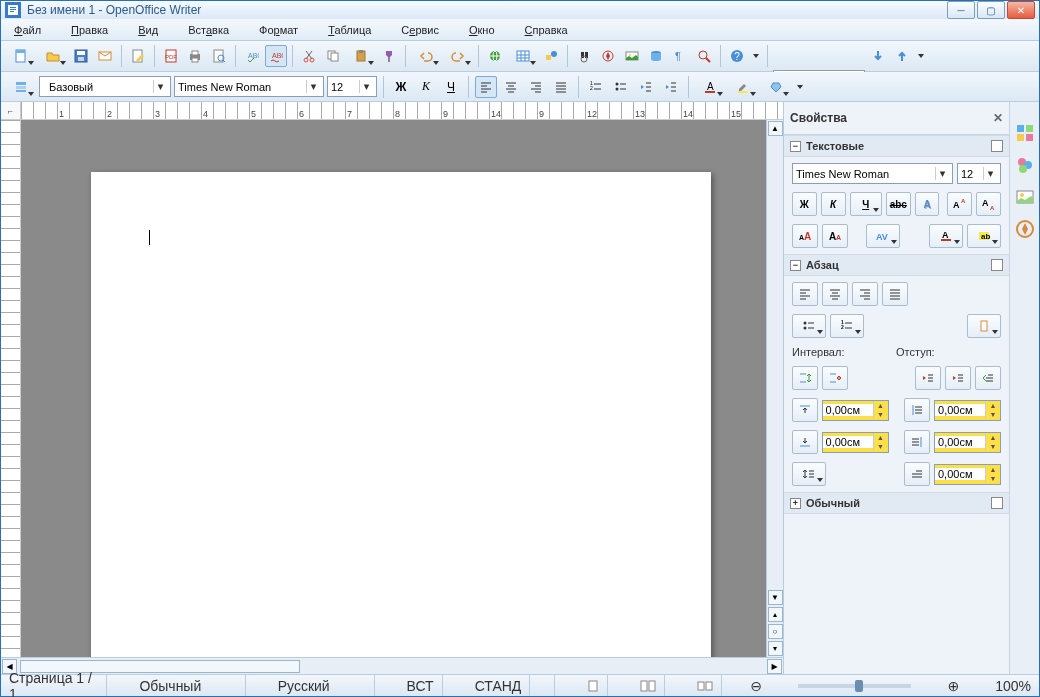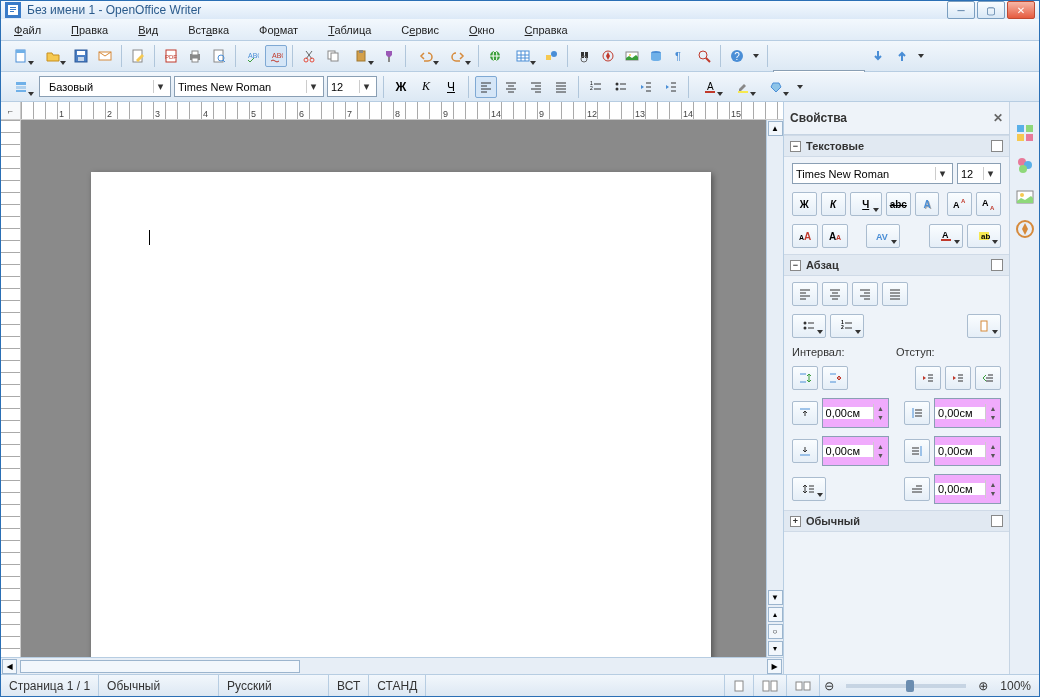--- a/index.html
+++ b/index.html
@@ -46,28 +46,28 @@
 .props-header { height: 22px; display: flex; align-items: center; padding: 16px 6px; font-weight: bold; color: #333; font-size: 12px; border-bottom: 1px solid #c6d4e3; }
 .props-header .x { margin-left: auto; color: #666; cursor: default; }
 .section-head { height: 22px; display: flex; align-items: center; padding: 0 6px; background: #e1e9f2; border-top: 1px solid #cfdae7; border-bottom: 1px solid #cfdae7; font-weight: bold; color: #333; }
 .section-head .exp { width: 11px; height: 11px; border: 1px solid #888; margin-right: 5px; font-size: 9px; line-height: 9px; text-align: center; background: #fff; }
 .section-head .win { margin-left: auto; width:12px;height:12px;border:1px solid #888;background:#fff; }
 .section-body { padding: 6px 8px; display: flex; flex-direction: column; gap: 8px; }
 .row { display: flex; align-items: center; gap: 4px; }
 .mini-btn { width: 26px; height: 24px; border: 1px solid #aabccf; background: linear-gradient(#fafdff,#e5eef7); border-radius: 2px; display: flex; align-items: center; justify-content: center; font-size: 10px; font-weight: bold; cursor: default; position:relative; }
 .mini-btn.wide { width: 34px; }
 .mini-btn .dd-arrow { right:2px; bottom:3px; }
-.spinner { height: 30px; border: 1px solid #8a9fb4; background: #f0abfc; display: flex; align-items: center; font-size: 11px; }
+.spinner { height: 21px; border: 1px solid #8a9fb4; background: #fde047; display: flex; align-items: center; font-size: 11px; }
 .spinner input { border: none; width: 50px; padding: 0 3px; font-size: 11px; outline: none; }
 .spinner .spins { width: 15px; display:flex;flex-direction:column; }
 .spinner .spins div { height: 9px; border-left:1px solid #ccc; font-size:7px;text-align:center;line-height:9px;color:#555; }
 .lbl { font-size: 11px; color: #333; }
 .sidetabs { width: 30px; background: #e8eff7; border-left: 1px solid #c6d4e3; display: flex; flex-direction: column; align-items: center; padding-top: 20px; gap: 10px; }
 .sidetabs .tab { width: 22px; height: 22px; border-radius: 3px; display:flex;align-items:center;justify-content:center; }
-.statusbar { height: 22px; background: linear-gradient(#f2f7fc,#dde8f3); border-top: 1px solid #b7cde2; display: flex; align-items: center; font-size: 12px; color: #333; }
+.statusbar { height: 22px; background: linear-gradient(#f2f7fc,#dde8f3); border-top: 1px solid #b7cde2; display: flex; align-items: center; font-size: 14px; color: #333; gap: 24px; }
 .statusbar .cell { padding: 0 8px; border-right: 1px solid #b7cde2; height: 100%; display: flex; align-items: center; }
 .statusbar .spacer { flex: 1; border-right: 1px solid #b7cde2; height:100%; }
 .zoom-slider { width: 120px; height: 4px; background: #c6d4e3; position: relative; margin: 0 8px; }
 .zoom-slider .knob { position: absolute; left: 50%; top: -4px; width: 8px; height: 12px; background: #6b8db0; border-radius: 2px; }
 svg { display: block; }
 </style>
 </head>
 <body>
 
 <div class="window">

